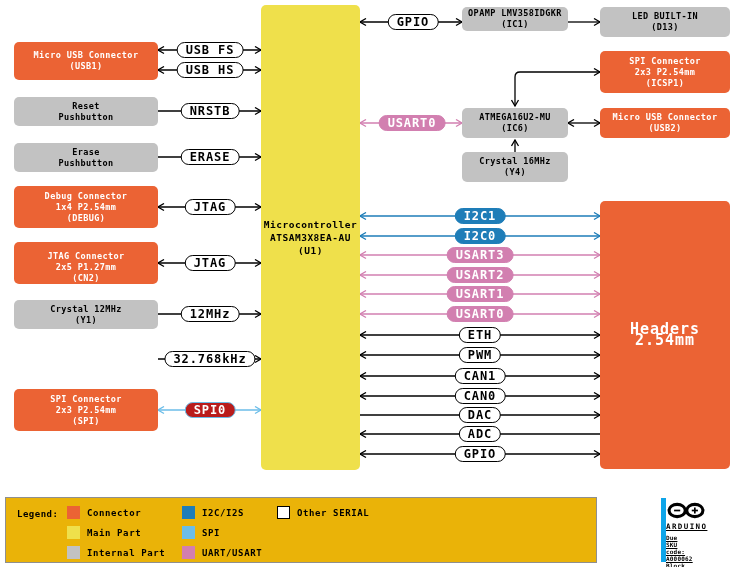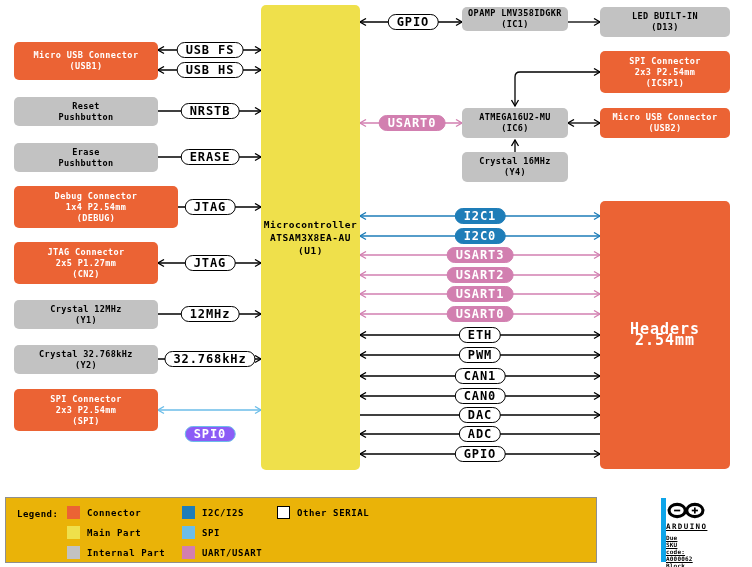--- a/index.html
+++ b/index.html
@@ -11,21 +11,21 @@
        justify-content:center;text-align:center;font-size:8.5px;line-height:11px;letter-spacing:0.4px;}
   .box.orange{background:#EB6334;color:#fff;}
   .box.gray{background:#C2C2C2;color:#000;}
   .box.yellow{background:#EFE04B;color:#000;font-size:9.5px;line-height:13px;letter-spacing:0.5px;}
   .box.big{font-size:15px;letter-spacing:1px;color:#fff;}
 
   .pill{position:absolute;transform:translate(-50%,-50%);white-space:nowrap;
         background:#fff;border:1.4px solid #000;border-radius:12px;
         padding:2.5px 8px;font-size:12px;letter-spacing:0.9px;line-height:9px;}
   .pill.blue{background:#1E7DB8;border-color:#1E7DB8;color:#fff;}
-  .pill.lblue{background:#8b5cf6;border-color:#6BBDE8;color:#fff;margin-top:24px;}
+  .pill.lblue{background:#b91c1c;border-color:#6BBDE8;color:#fff;}
   .pill.pink{background:#D27FB0;border-color:#D27FB0;color:#fff;}
 
   .footer{position:absolute;left:5px;top:497px;width:592px;height:66px;border:1px solid #8F8F8F;
           box-sizing:border-box;background:#eab308;padding-left:20px;}
   .legend-title{position:absolute;left:11px;top:11px;font-size:9px;letter-spacing:0.5px;}
   .lcol{position:absolute;top:8px;display:flex;flex-direction:column;gap:7px;}
   .lcol.c1{left:61px;}
   .lcol.c2{left:176px;}
   .lcol.c3{left:271px;}
   .lrow{display:flex;align-items:center;gap:7px;height:13px;}
@@ -106,37 +106,33 @@
     <span>(USB1)</span>
   </div>
   <div class="box gray" style="left:14px;top:97px;width:144px;height:29px;">
     <span>Reset</span>
     <span>Pushbutton</span>
   </div>
   <div class="box gray" style="left:14px;top:143px;width:144px;height:29px;">
     <span>Erase</span>
     <span>Pushbutton</span>
   </div>
-  <div class="box orange" style="left:14px;top:186px;width:164px;height:42px;">
+  <div class="box orange" style="left:14px;top:186px;width:144px;height:42px;">
     <span>Debug Connector</span>
     <span>1x4 P2.54mm</span>
     <span>(DEBUG)</span>
   </div>
-  <div class="box orange" style="left:14px;top:242px;width:144px;height:42px;">
+  <div class="box orange" style="left:14px;top:242px;width:144px;height:42px;justify-content:flex-end;">
     <span>JTAG Connector</span>
     <span>2x5 P1.27mm</span>
     <span>(CN2)</span>
   </div>
   <div class="box gray" style="left:14px;top:300px;width:144px;height:29px;">
     <span>Crystal 12MHz</span>
     <span>(Y1)</span>
-  </div>
-  <div class="box gray" style="left:14px;top:345px;width:144px;height:29px;">
-    <span>Crystal 32.768kHz</span>
-    <span>(Y2)</span>
   </div>
   <div class="box orange" style="left:14px;top:389px;width:144px;height:42px;">
     <span>SPI Connector</span>
     <span>2x3 P2.54mm</span>
     <span>(SPI)</span>
   </div>
 
   <div class="box gray" style="left:462px;top:7px;width:106px;height:24px;">
     <span>OPAMP LMV358IDGKR</span>
     <span>(IC1)</span>

